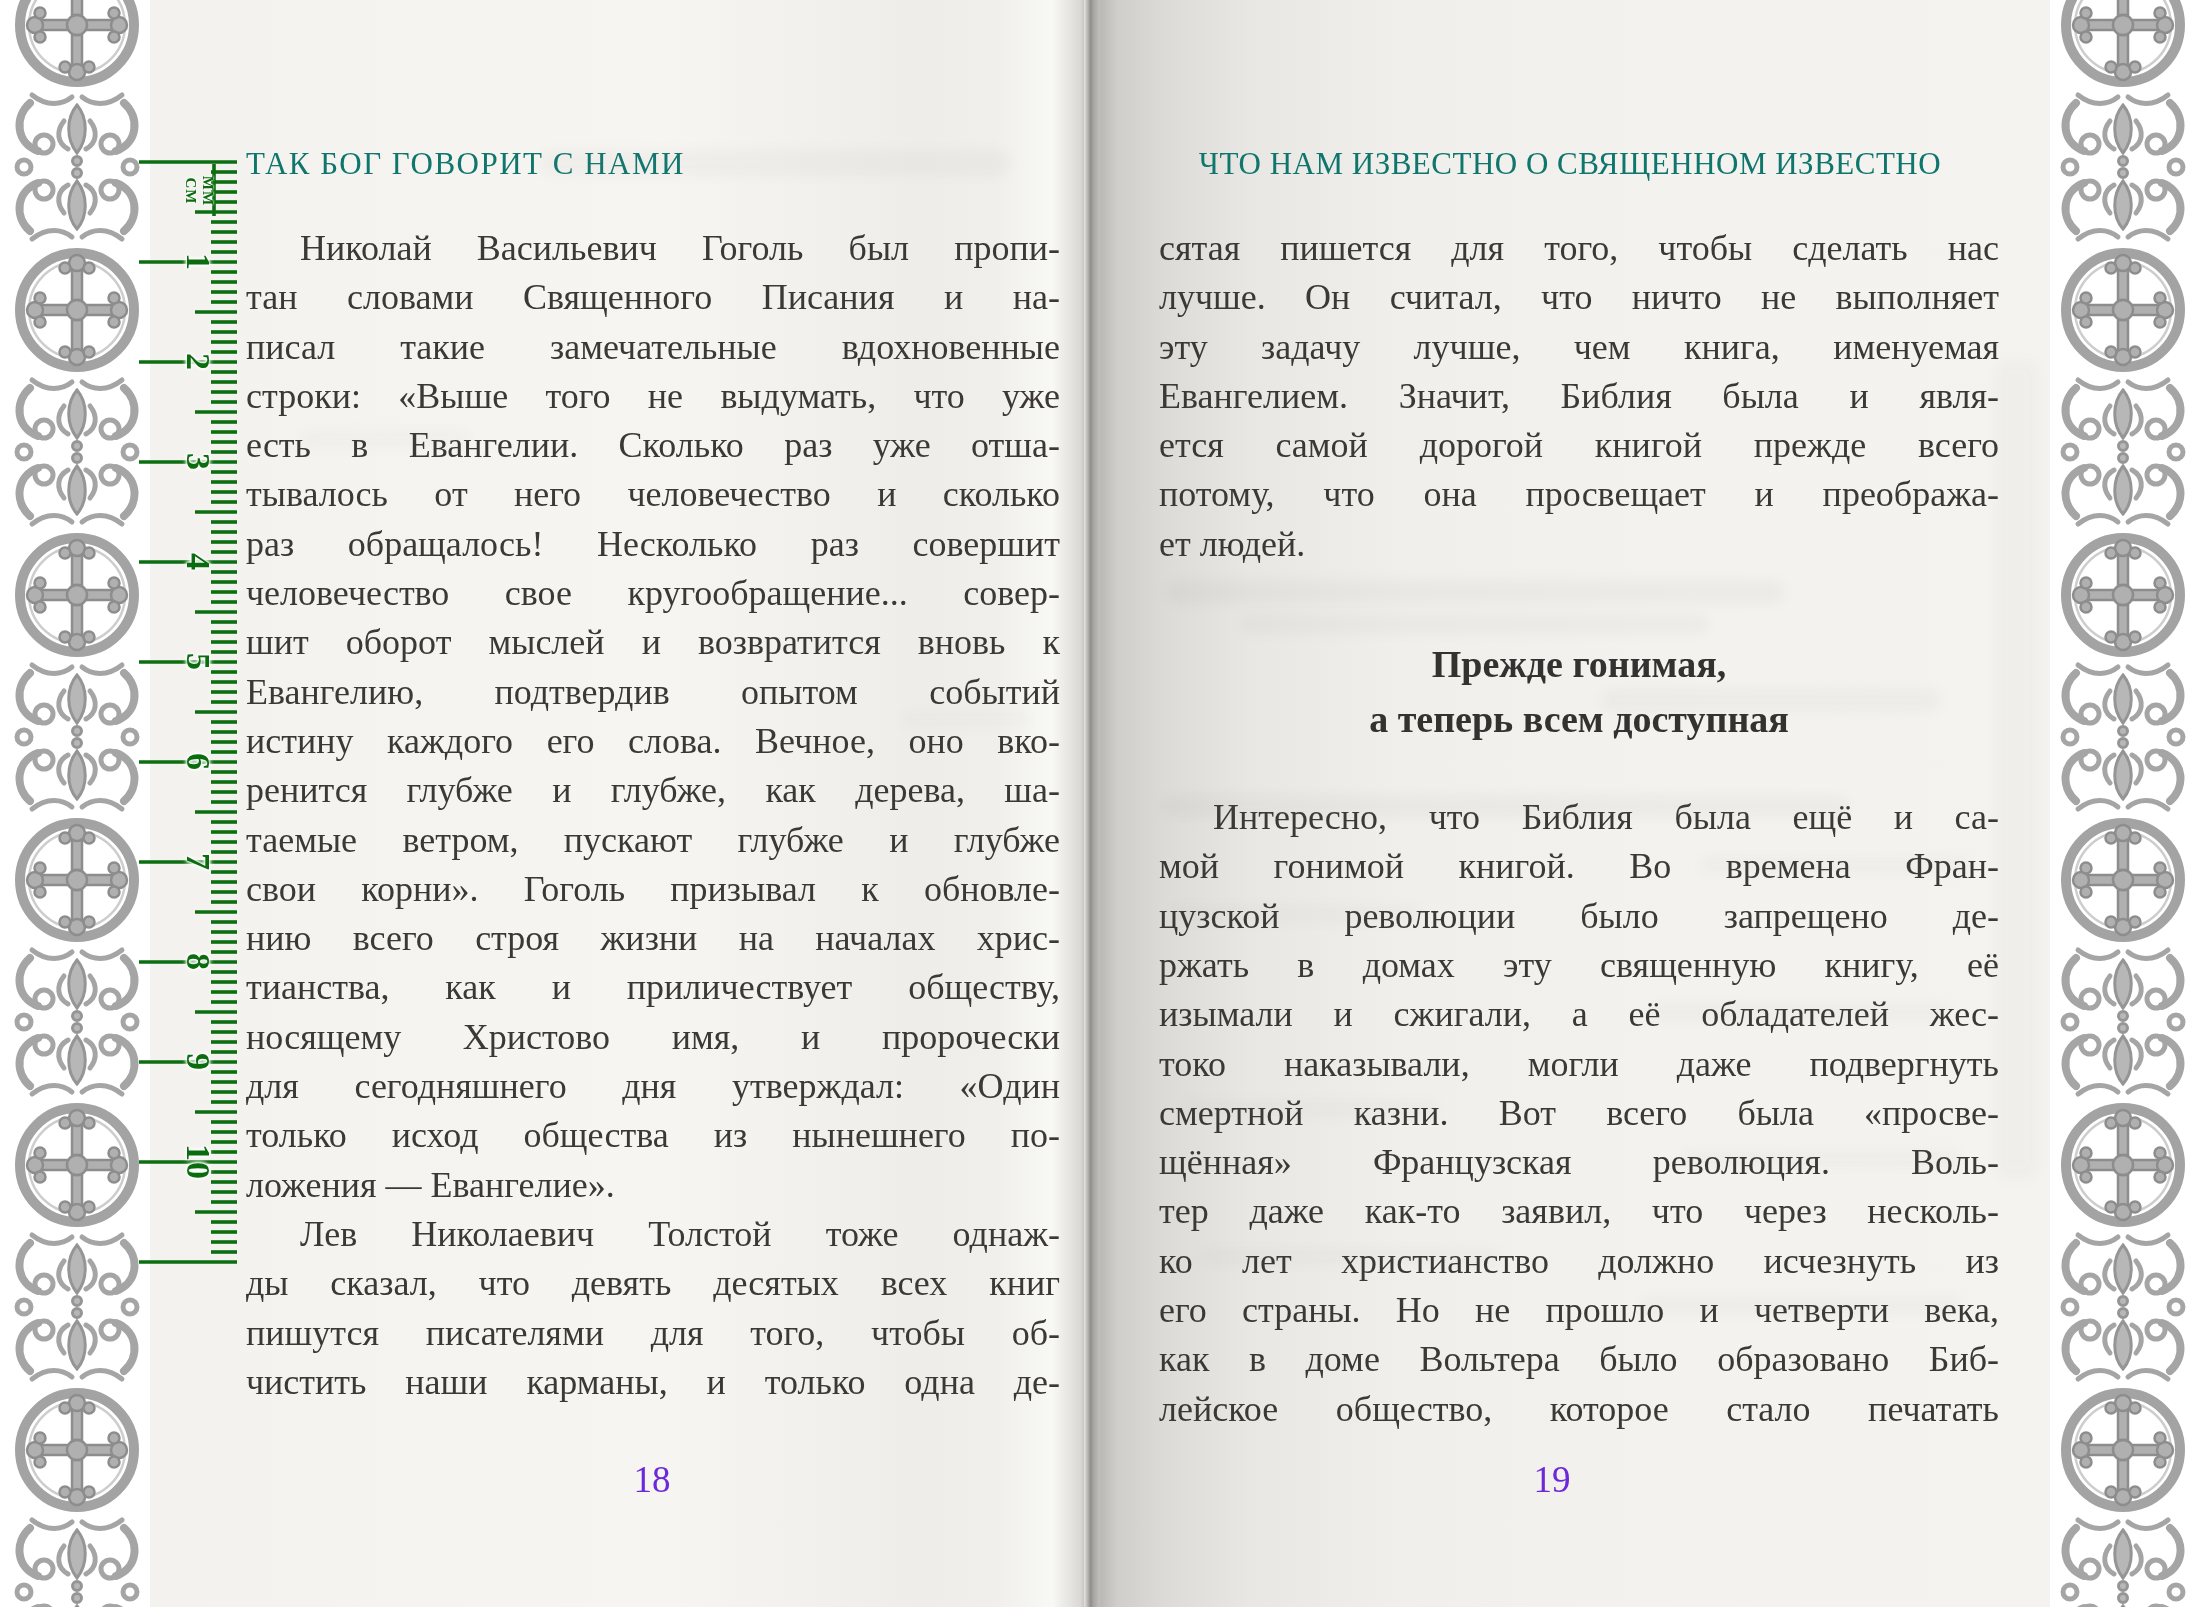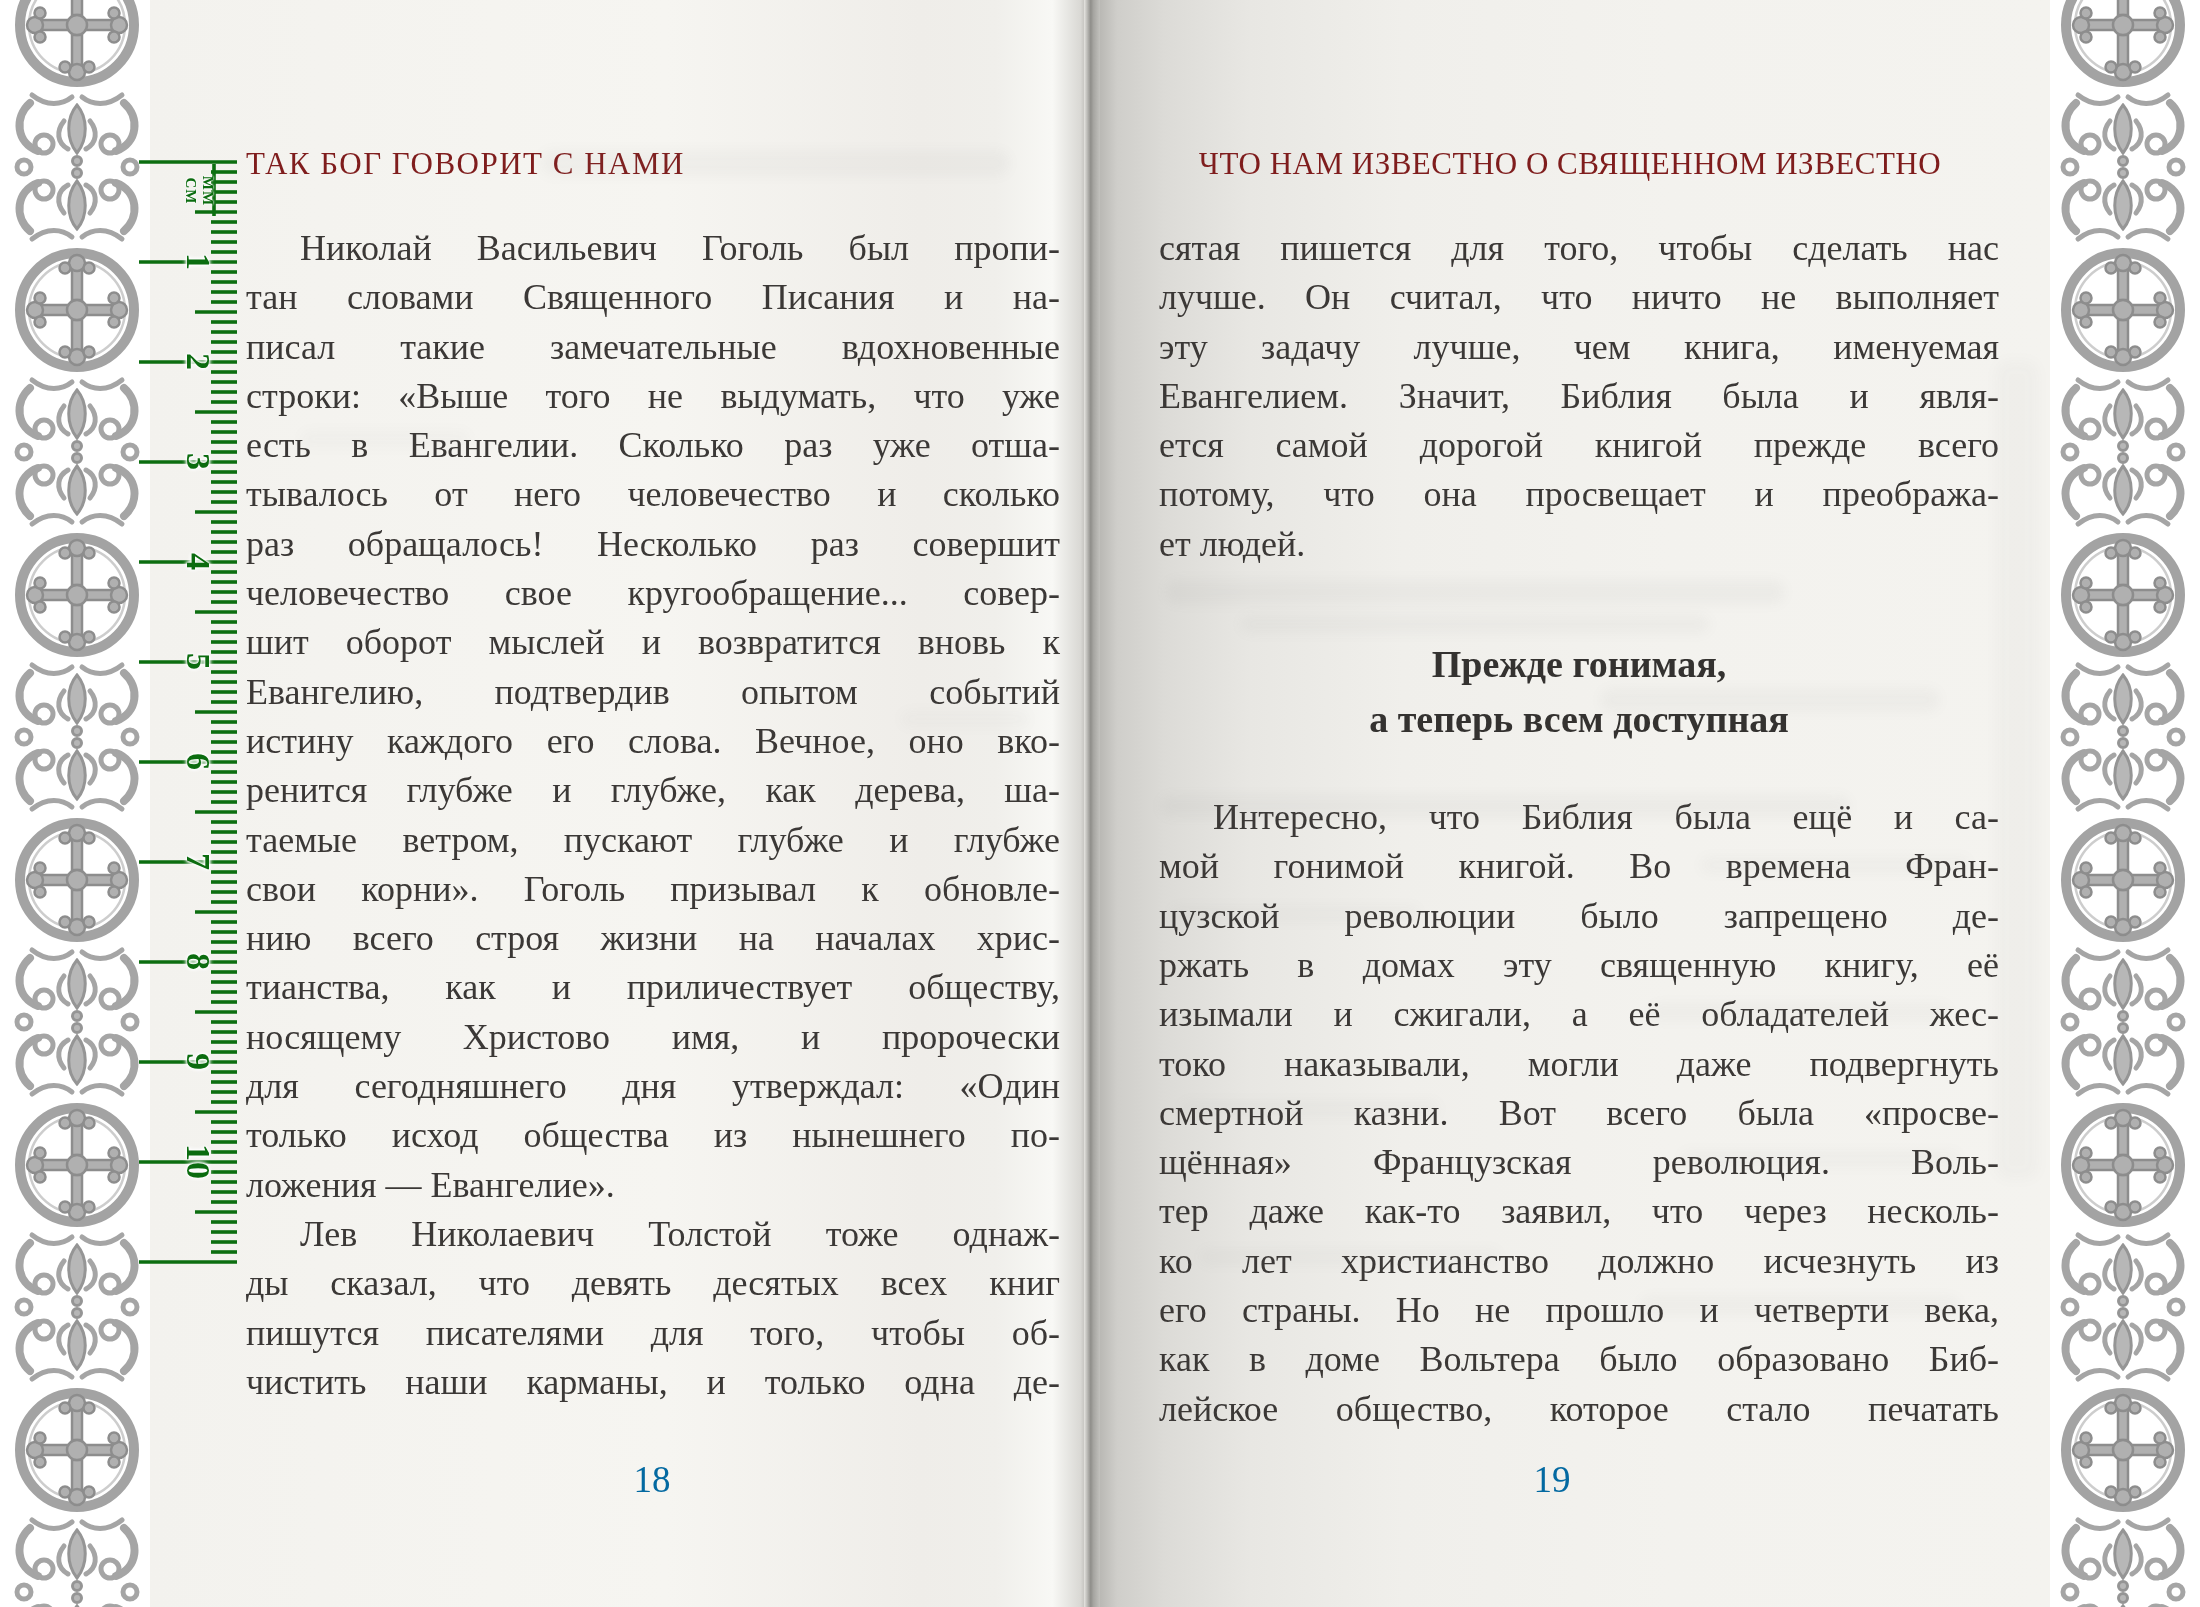--- a/index.html
+++ b/index.html
@@ -7,35 +7,35 @@
           font-family:"Liberation Serif", serif;}
   
   .page{position:absolute;top:0;height:1607px;}
   .page-left{left:150px;width:940px;
     background:linear-gradient(to right,#f3f2ee 0%,#f6f5f1 55%,#efede9 82%,#f0efeb 90%,#f8f8f5 96%,#d9d8d4 99%,#a9a7a3 100%);}
   .page-right{left:1098px;width:952px;
     background:linear-gradient(to right,#b7b6b2 0%,#cfceca 2%,#dcdbd7 7%,#e8e7e3 16%,#f0efeb 32%,#f3f2ee 60%,#f4f3ef 100%);}
   .fold{position:absolute;top:0;left:1084px;width:16px;height:1607px;
     background:linear-gradient(to right,#e6e5e1,#8f8e8a 42%,#a5a4a0 58%,#c2c1bd);}
   
-  .running-head{position:absolute;top:146px;font-size:31px;color:#7f1d1d;letter-spacing:1.5px;
+  .running-head{position:absolute;top:146px;font-size:31px;color:#0f766e;letter-spacing:1.5px;
     white-space:nowrap;}
   .head-left{left:246px;}
   .head-right{left:1150px;width:840px;text-align:center;letter-spacing:0.5px;}
   
   .textcol{position:absolute;color:#3b3836;font-size:36px;}
   .col-left{left:246px;top:224px;width:814px;}
   .col-right{left:1150px;top:224px;width:840px;margin-left:9px;}
   .tline{line-height:49.3px;text-align:justify;text-align-last:justify;white-space:normal;}
   .tline.indent{text-indent:54px;}
   .tline.flush{text-align-last:left;}
   .section-heading{margin-top:68px;margin-bottom:46px;}
   .section-heading .tline{font-weight:bold;font-size:38px;line-height:55px;
     text-align:right;text-align-last:center;color:#343230;}
-  .page-number{position:absolute;top:1458px;font-size:37px;color:#0369a1;width:200px;text-align:center;}
+  .page-number{position:absolute;top:1458px;font-size:37px;color:#6d28d9;width:200px;text-align:center;}
   .num-left{left:552px;}
   .num-right{left:1452px;}
   
   #ruler-svg{position:absolute;left:0;top:0;pointer-events:none;}
   #ruler-svg line{stroke:#0c6e10;stroke-width:3.6px;}
   .rdigit{position:absolute;width:48px;height:48px;display:flex;align-items:center;justify-content:center;
     transform:rotate(90deg);font-weight:bold;font-size:34px;color:#0b6c0f;letter-spacing:1px;
     text-shadow:0 0 3px #fff,0 0 3px #fff,0 0 5px #fff,0 0 5px #fff;}
   .runit{position:absolute;left:176px;top:168px;width:46px;height:46px;display:flex;align-items:center;justify-content:center;
     transform:rotate(90deg);font-weight:bold;font-size:15px;line-height:1.15;color:#0b6c0f;letter-spacing:1px;

